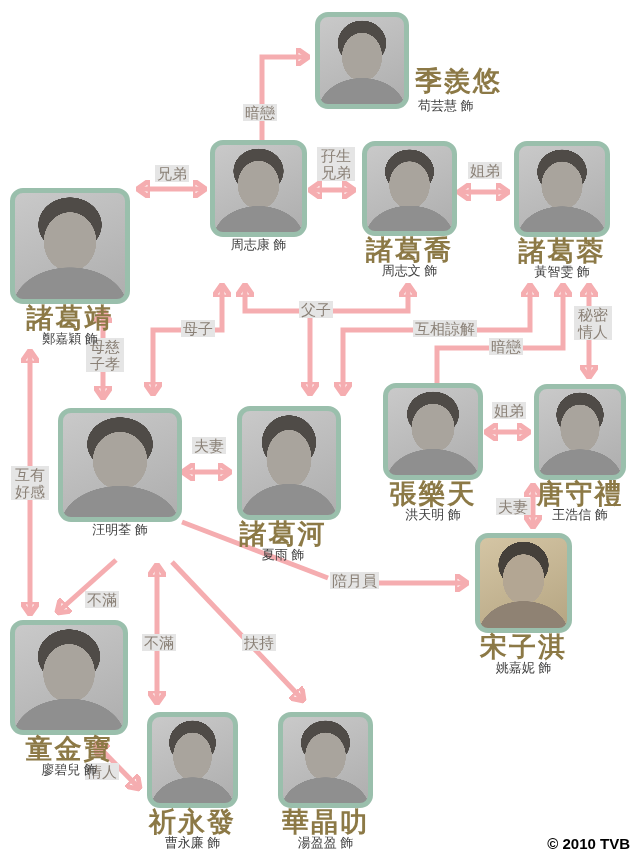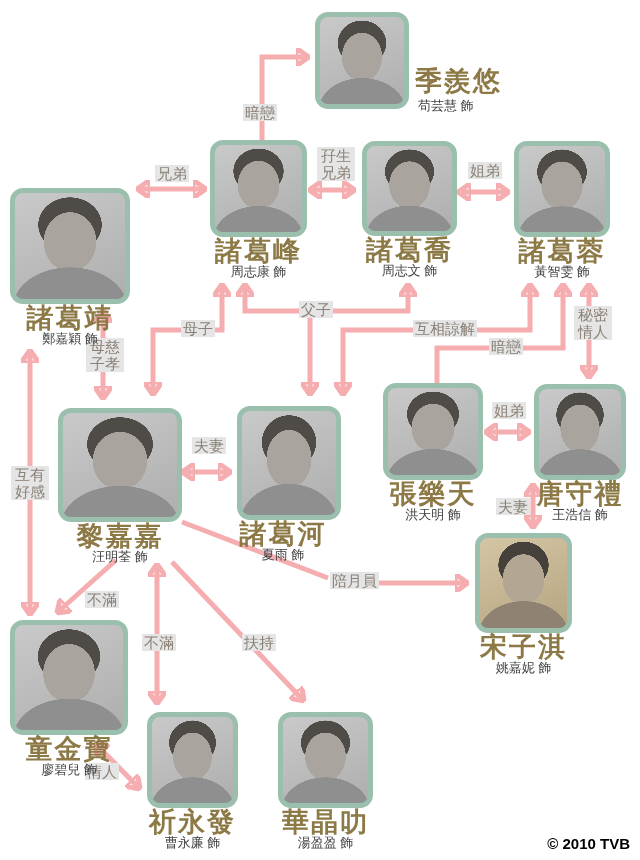--- a/index.html
+++ b/index.html
@@ -107,21 +107,20 @@
   <div class="rlabel" style="left:85px;top:763px;">情人</div>
 
   <div class="card label-right" style="left:315px;top:12px;width:94px;">
     <div class="photo" style="width:94px;height:97px;"></div>
     <div class="pname">季羨悠</div>
     <div class="pactor">苟芸慧 飾</div>
   </div>
 
   <div class="card" style="left:210px;top:140px;width:97px;">
     <div class="photo" style="width:97px;height:97px;"></div>
-    <div class="pname">諸葛峰</div>
     <div class="pactor">周志康 飾</div>
   </div>
 
   <div class="card" style="left:362px;top:141px;width:95px;">
     <div class="photo" style="width:95px;height:95px;"></div>
     <div class="pname">諸葛喬</div>
     <div class="pactor">周志文 飾</div>
   </div>
 
   <div class="card" style="left:514px;top:141px;width:96px;">
@@ -131,21 +130,20 @@
   </div>
 
   <div class="card" style="left:10px;top:188px;width:120px;">
     <div class="photo" style="width:120px;height:116px;"></div>
     <div class="pname">諸葛靖</div>
     <div class="pactor">鄭嘉穎 飾</div>
   </div>
 
   <div class="card" style="left:58px;top:408px;width:124px;">
     <div class="photo" style="width:124px;height:114px;"></div>
-    <div class="pname">黎嘉嘉</div>
     <div class="pactor">汪明荃 飾</div>
   </div>
 
   <div class="card" style="left:237px;top:406px;width:92px;">
     <div class="photo" style="width:104px;height:114px;"></div>
     <div class="pname">諸葛河</div>
     <div class="pactor">夏雨 飾</div>
   </div>
 
   <div class="card" style="left:383px;top:383px;width:100px;">

